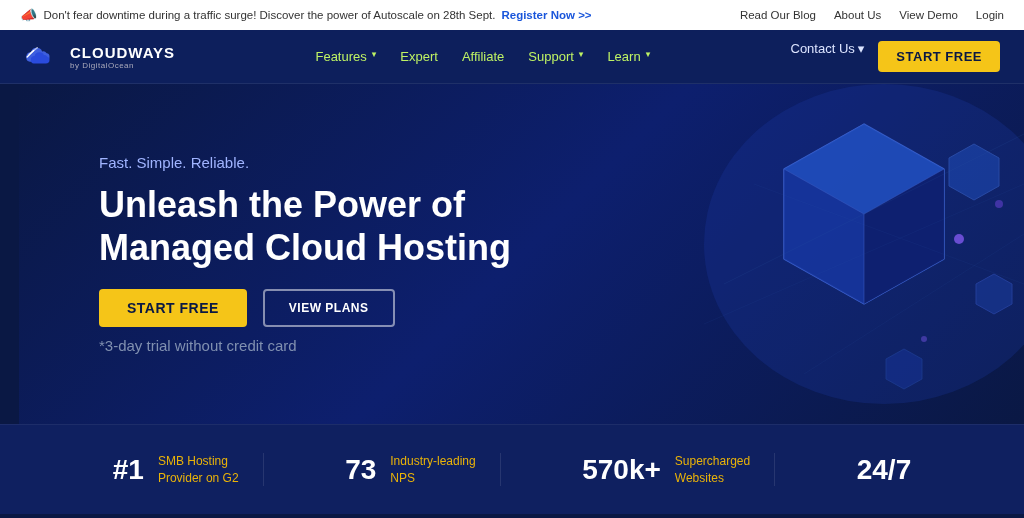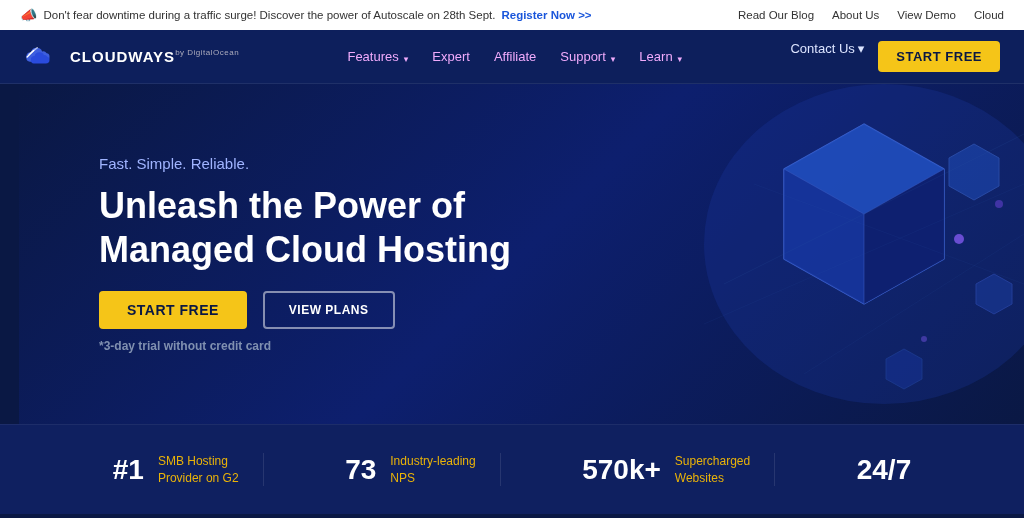--- a/index.html
+++ b/index.html
@@ -50,35 +50,35 @@
     }
     .logo-area {
       display: flex;
       align-items: center;
       gap: 8px;
     }
     .logo-icon {
       width: 38px;
       height: 28px;
     }
-    .logo-text-wrap { display: flex; }
+    .logo-text-wrap { display: flex; flex-direction: column; }
     .logo-name { color: #fff; font-size: 15px; font-weight: 800; letter-spacing: 1px; }
     .logo-sub { color: #aab; font-size: 8px; letter-spacing: 0.5px; }
     .nav-links {
       display: flex;
       align-items: center;
       gap: 4px;
     }
     .nav-item {
-      color: #f0abfc;
+      color: #bef264;
       font-size: 13px;
       padding: 6px 10px;
       cursor: pointer;
       display: flex;
-      align-items: flex-end;
+      align-items: flex-start;
       gap: 3px;
       border-radius: 4px;
       white-space: nowrap;
     }
     .nav-item .chevron { font-size: 9px; margin-left: 2px; }
     .nav-right {
       display: flex;
       align-items: flex-start;
       gap: 14px;
     }
@@ -160,22 +160,21 @@
       font-size: 12px;
       font-weight: 600;
       padding: 10px 24px;
       border-radius: 4px;
       border: 2px solid rgba(255,255,255,0.5);
       cursor: pointer;
       letter-spacing: 0.5px;
     }
     .trial-note {
       color: #8090b0;
-      font-size: 12px;
-      font-weight: bold;
+      font-size: 15px;
     }
 
     
     .hex-decor {
       position: absolute;
       right: 0;
       top: 0;
       width: 420px;
       height: 340px;
     }
@@ -217,21 +216,21 @@
 <div class="announcement-bar">
   <div class="announcement-left">
     <span class="megaphone-icon">📣</span>
     <span class="announcement-text">Don't fear downtime during a traffic surge! Discover the power of Autoscale on 28th Sept.</span>
     <a class="register-link">Register Now &gt;&gt;</a>
   </div>
   <div class="announcement-right">
     <a>Read Our Blog</a>
     <a>About Us</a>
     <a>View Demo</a>
-    <a>Cloud</a>
+    <a>Login</a>
   </div>
 </div>
 
 <nav class="main-nav">
   <div class="logo-area">
     <svg class="logo-icon" viewBox="0 0 40 30" fill="none">
       <path d="M6 20 Q2 20 2 15 Q2 10 7 10 Q8 5 13 5 Q18 5 19 9 Q22 8 24 11 Q27 11 27 15 Q27 20 22 20Z" fill="#4b6fff" opacity="0.8"></path>
       <path d="M10 22 Q7 22 7 18 Q7 14 11 14 Q12 10 16 10 Q20 10 21 13 Q23 12 25 15 Q27 15 27 18 Q27 22 23 22Z" fill="#2a4bdd"></path>
       <path d="M3 15 L10 8" stroke="#fff" stroke-width="1.5" stroke-linecap="round"></path>
       <path d="M5 12 L14 5" stroke="#fff" stroke-width="1.5" stroke-linecap="round" opacity="0.6"></path>

